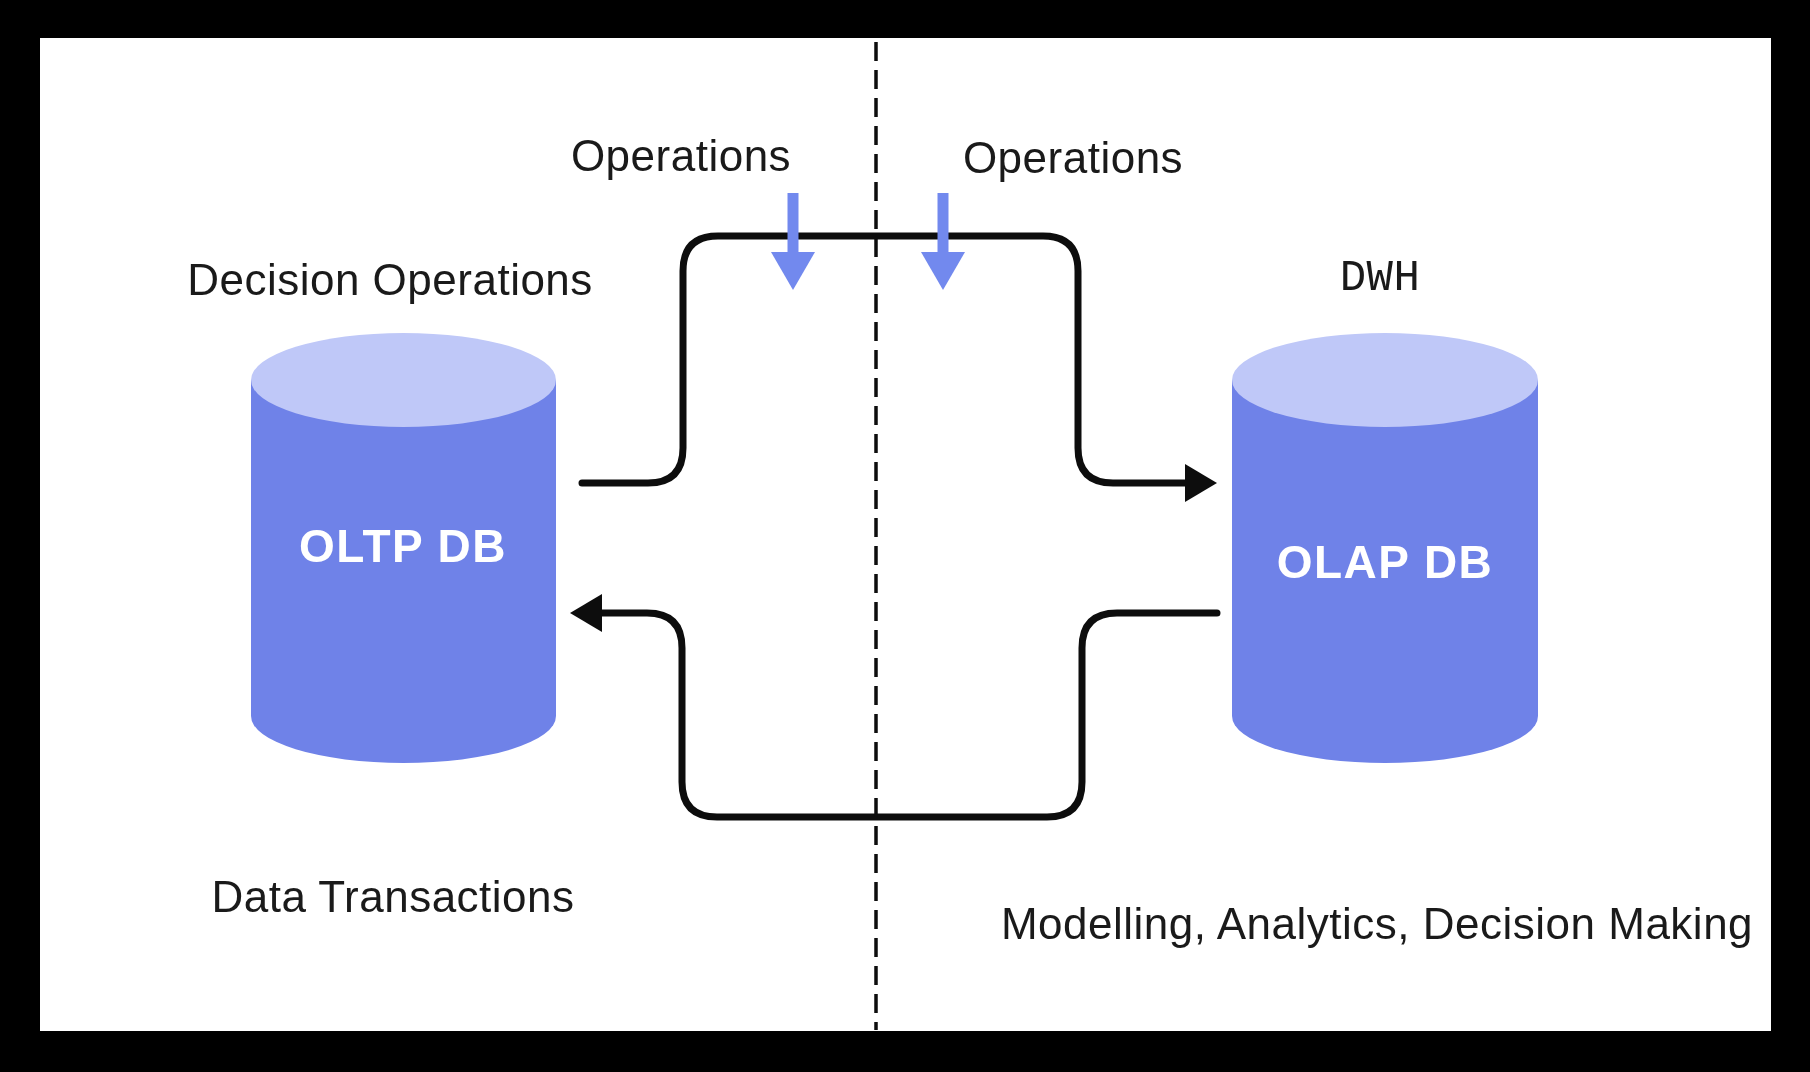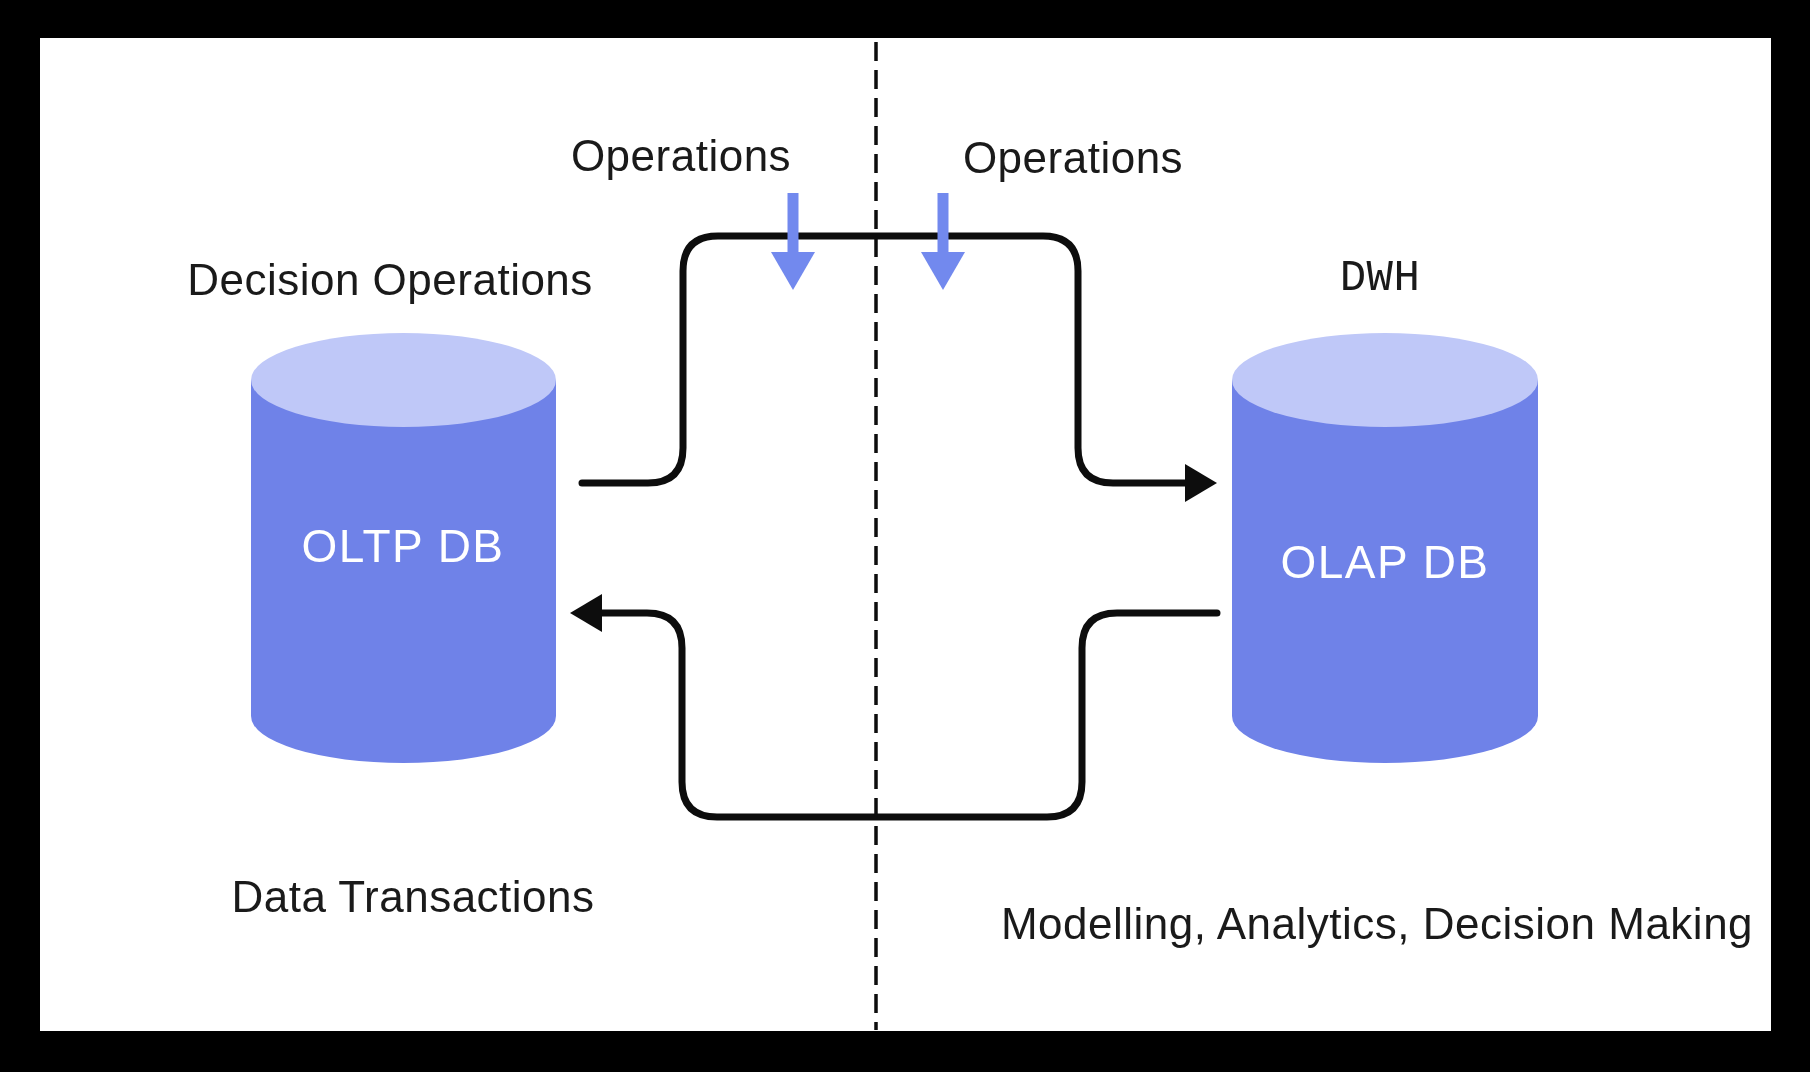--- a/index.html
+++ b/index.html
@@ -33,31 +33,31 @@
   .label{
     position:absolute;
     transform:translate(-50%,-50%);
     white-space:nowrap;
     color:var(--text);
     font-size:44px;
     letter-spacing:0.5px;
   }
   .label.db{
     font-size:46px;
-    font-weight:400;
+    font-weight:700;
     color:#ffffff;
     letter-spacing:1.5px;
   }
   .lbl-operations{left:681px; top:156px;}
   .lbl-information{left:1073px; top:158px;}
   .lbl-business{left:390px; top:280px;}
   .lbl-dwh{left:1380px; top:278px;font-family:Liberation Mono, monospace;}
   .lbl-oltp{left:403px; top:546px;}
   .lbl-olap{left:1385px; top:546px;margin-top:16px;}
-  .lbl-transactions{left:393px; top:897px;margin-left:20px;}
+  .lbl-transactions{left:393px; top:897px;}
   .lbl-modelling{left:1377px; top:924px;}
 </style>
 </head>
 <body>
 
 <div class="canvas"></div>
 
 <svg class="diagram-svg" viewBox="0 0 1810 1072" xmlns="http://www.w3.org/2000/svg">
 
   <g>

